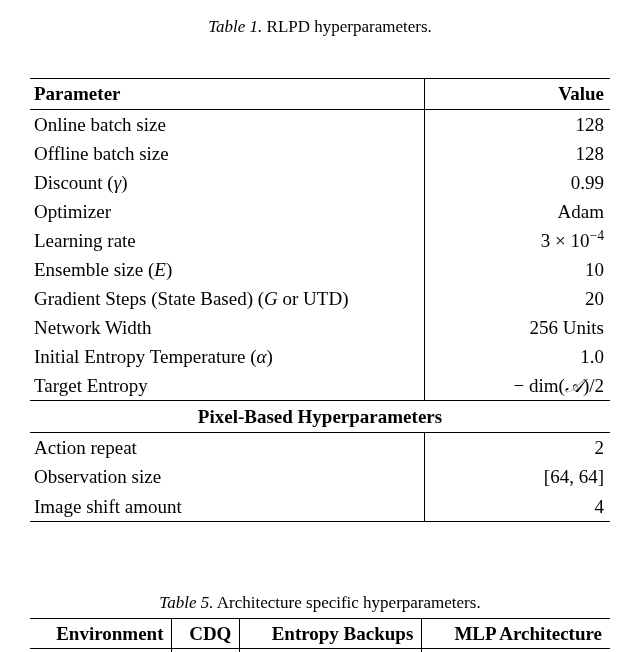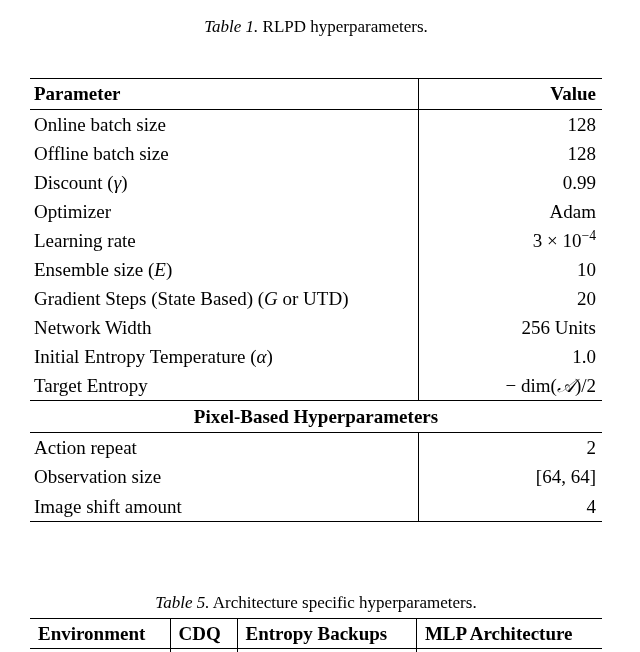--- a/index.html
+++ b/index.html
@@ -9,21 +9,21 @@
     font-family: "Times New Roman", Times, serif;
     color: #000000;
     font-size: 19px;
     line-height: 1.32;
   }
   .page {
     width: 640px;
     height: 652px;
     position: relative;
     box-sizing: border-box;
-    padding: 16px 38px 0 30px;
+    padding: 16px 30px 0 30px;
   }
   .caption {
     text-align: center;
     font-size: 17px;
     margin-bottom: 4px;
   }
   .caption .italic { font-style: italic; }
 
   
   .t1 {
@@ -57,21 +57,21 @@
   .spacer { height: 70px; }
 
   
   .t2 {
     width: 100%;
     border-collapse: collapse;
     table-layout: auto;
   }
   .t2 th, .t2 td {
     padding: 2px 8px;
-    text-align: left;
+    text-align: right;
     vertical-align: middle;
   }
   .t2 th { font-weight: bold; }
   .t2 .vline2 { border-right: 1px solid #000; }
   .t2 .hdr-row th { border-top: 1.5px solid #000; border-bottom: 0.8px solid #000; }
 </style>
 </head>
 <body>
 <div class="page">
 

